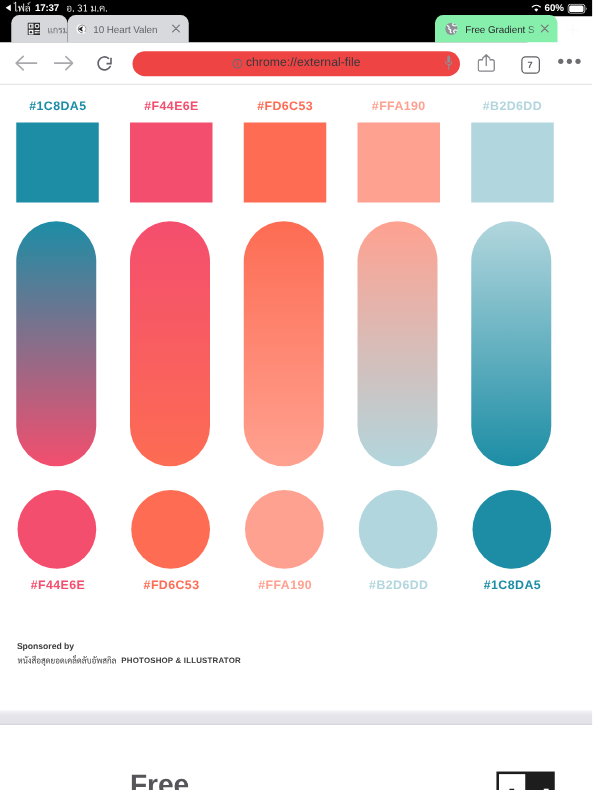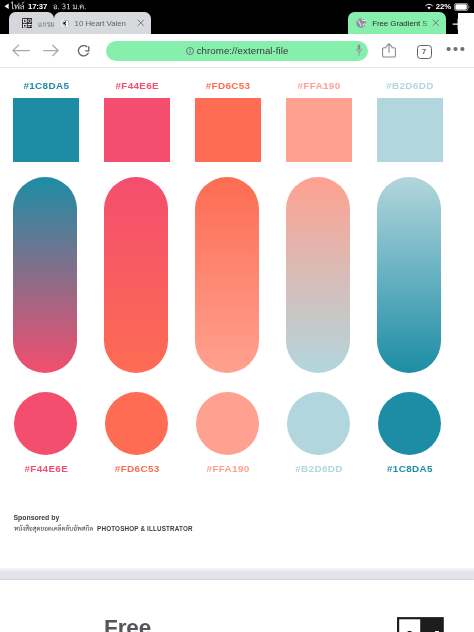--- a/index.html
+++ b/index.html
@@ -16,39 +16,39 @@
   .sb-time{position:absolute;left:28px;top:0;height:13px;display:flex;align-items:center;
            font-size:7.8px;font-weight:bold;letter-spacing:-.15px;color:#fff;}
   .sb-date{position:absolute;left:53px;top:0;height:13px;display:flex;align-items:center;}
   .sb-right{position:absolute;right:4.5px;top:0;height:13px;display:flex;align-items:center;}
   .sb-wifi{width:8px;height:7px;margin-right:3px;}
   .sb-pct{font-size:7.8px;font-weight:bold;letter-spacing:-.1px;color:#fff;margin-right:2.5px;}
   .sb-batt{width:16px;height:8px;}
   .thaisvg{display:block;}
 
   
-  .tabstrip{position:absolute;left:0;top:11px;width:422px;height:23px;background:#000;padding-left:36px;}
+  .tabstrip{position:absolute;left:0;top:11px;width:422px;height:23px;background:#000;}
   .tab{position:absolute;top:1.3px;height:21.7px;border-radius:6.5px 6.5px 0 0;
        display:flex;align-items:center;overflow:hidden;}
   .tab .fav{flex:0 0 auto;width:9.6px;height:9.6px;position:relative;}
   .tab .tt{flex:1 1 auto;margin-left:5.5px;font-size:7.9px;color:#65656b;white-space:nowrap;
            overflow:hidden;letter-spacing:-.05px;min-width:0;
            -webkit-mask-image:linear-gradient(90deg,#000 calc(100% - 11px),transparent);
            mask-image:linear-gradient(90deg,#000 calc(100% - 11px),transparent);}
   .tab .tt.nomask{-webkit-mask-image:none;mask-image:none;flex:0 0 auto;}
   .tab .cl{flex:0 0 auto;width:7.6px;height:7.6px;}
   .tab.active .tt{color:#2c2c30;}
   .plusbtn{position:absolute;width:13px;height:13px;top:5.5px;}
 
   
   .toolbar{position:absolute;left:0;top:34px;width:474px;height:34px;background:#fff;}
   .tb-sep{position:absolute;left:0;top:67.4px;width:474px;height:.6px;background:#e6e6e9;}
   .tbicon{position:absolute;}
   .omnibox{position:absolute;left:106px;top:6.5px;width:262px;height:20.3px;
-           background:#86efac;border-radius:10.2px;}
+           background:#ef4444;border-radius:10.2px;}
   .omni-inner{position:absolute;left:0;top:0;width:100%;height:20.3px;
               display:flex;align-items:center;justify-content:center;}
   .omni-text{font-size:9.7px;color:#38383c;letter-spacing:.06px;margin-left:3.2px;}
   .tabcount{position:absolute;left:416.5px;top:10.5px;width:13px;height:12.5px;
             border:1.3px solid #606065;border-radius:3.5px;
             display:flex;align-items:center;justify-content:center;}
   .tabcount span{font-size:7.4px;font-weight:bold;color:#606065;line-height:1;}
 
   
   .content{position:absolute;left:0;top:68px;width:474px;height:564px;background:#fff;padding-left:44px;}
@@ -92,21 +92,21 @@
     <div class="sb-date">
         <svg class="thaisvg" width="33.2" height="10.8" viewBox="0 -103 414.6 135" style="vertical-align:baseline;margin-top:0px">
           <path d="M51 -41V-13Q51 -6 46 -3Q40 1 30 1Q20 1 15 -3Q10 -6 10 -13V-29Q10 -34 13 -37Q16 -40 20 -40Q25 -40 28 -37Q31 -34 31 -30Q31 -25 28 -22Q25 -20 21 -20Q20 -20 18 -20V-14Q18 -10 21 -8Q25 -6 31 -6Q37 -6 40 -8Q43 -10 43 -14V-41Q43 -46 39 -49Q35 -52 28 -52Q22 -52 18 -49Q13 -46 12 -42H4Q5 -50 12 -54Q18 -59 29 -59Q39 -59 45 -54Q51 -49 51 -41ZM16 -30Q16 -28 18 -26Q19 -25 21 -25Q23 -25 24 -26Q26 -28 26 -30Q26 -32 24 -33Q23 -34 21 -34Q19 -34 18 -33Q16 -32 16 -30ZM65 -6Q65 -8 67 -10Q68 -12 71 -12Q74 -12 76 -10Q78 -8 78 -6Q78 -3 76 -1Q74 1 71 1Q68 1 67 -1Q65 -3 65 -6ZM113 -9 118 -15Q120 -11 125 -9Q130 -7 135 -7Q141 -7 145 -10Q149 -14 149 -20Q149 -26 144 -29Q139 -33 131 -33H127V-40H131Q138 -40 142 -44Q147 -48 147 -53Q147 -58 144 -61Q140 -63 135 -63Q130 -63 125 -61Q121 -59 118 -55L114 -61Q117 -66 123 -68Q129 -71 136 -71Q145 -71 150 -66Q156 -62 156 -54Q156 -48 152 -44Q149 -39 142 -37Q150 -35 154 -31Q158 -26 158 -19Q158 -13 156 -9Q153 -4 147 -2Q142 1 135 1Q128 1 122 -2Q116 -4 113 -9ZM176 -7H188V-59L174 -51V-60L191 -70H197V-7H209V0H176ZM296 -58V0H288Q284 -4 279 -7Q274 -10 269 -11Q269 -11 269 -10Q269 -5 266 -2Q263 1 258 1Q253 1 250 -2Q247 -5 247 -10Q247 -14 250 -17Q253 -20 258 -20Q259 -20 259 -20V-39Q258 -38 256 -38Q252 -38 249 -41Q246 -44 246 -48Q246 -53 249 -56Q252 -59 257 -59Q262 -59 265 -56Q268 -53 268 -48V-19Q273 -17 279 -14Q284 -12 288 -9V-58ZM256 -44Q258 -44 260 -45Q261 -46 261 -48Q261 -50 260 -52Q258 -53 256 -53Q254 -53 253 -52Q252 -50 252 -48Q252 -46 253 -45Q254 -44 256 -44ZM262 -10Q262 -12 261 -13Q260 -14 258 -14Q255 -14 254 -13Q253 -12 253 -10Q253 -8 254 -6Q255 -5 258 -5Q260 -5 261 -6Q262 -8 262 -10ZM310 -6Q310 -8 312 -10Q314 -12 316 -12Q319 -12 321 -10Q323 -8 323 -6Q323 -3 321 -1Q319 1 316 1Q314 1 312 -1Q310 -3 310 -6ZM382 -40V0H374V-39Q374 -45 369 -48Q365 -52 358 -52Q350 -52 346 -48Q342 -44 342 -37Q342 -35 342 -32Q343 -29 343 -28Q343 -26 344 -24Q345 -32 349 -36Q353 -41 358 -41Q362 -41 365 -38Q368 -36 368 -32Q368 -28 365 -25Q363 -23 359 -23Q356 -23 354 -24Q352 -25 351 -27Q349 -24 348 -19Q346 -14 346 -10V0H338V-14Q338 -16 337 -18Q337 -21 336 -24Q333 -33 333 -38Q333 -47 340 -53Q347 -59 358 -59Q369 -59 376 -53Q382 -48 382 -40ZM354 -32Q354 -30 355 -29Q357 -27 358 -27Q360 -27 362 -29Q363 -30 363 -32Q363 -34 362 -35Q360 -36 358 -36Q357 -36 355 -35Q354 -34 354 -32ZM396 -6Q396 -8 398 -10Q399 -12 402 -12Q405 -12 406 -10Q408 -8 408 -6Q408 -3 406 -1Q405 1 402 1Q399 1 398 -1Q396 -3 396 -6Z" fill="#f0f0f0"></path>
         </svg>
       </div>
     <div class="sb-right">
       <svg class="sb-wifi" viewBox="0 0 16 13">
         <path d="M8 12.4 L4.9 8.6 A4.7 4.7 0 0 1 11.1 8.6 Z" fill="#fff"></path>
         <path d="M1.4 4.6 A10 10 0 0 1 14.6 4.6" fill="none" stroke="#fff" stroke-width="1.9" stroke-linecap="round"></path>
       </svg>
-      <div class="sb-pct">22%</div>
+      <div class="sb-pct">60%</div>
       <svg class="sb-batt" viewBox="0 0 26 13">
         <rect x="0.6" y="0.6" width="22" height="11.8" rx="3.4" fill="none" stroke="#fff" stroke-width="1.1" opacity=".95"></rect>
         <rect x="2.2" y="2.2" width="18.6" height="8.6" rx="2.1" fill="#fff"></rect>
         <path d="M24.2 4.4 A3.3 3.3 0 0 1 24.2 8.6 Z" fill="#fff" opacity=".95"></path>
       </svg>
     </div>
   </div>
 
   <div class="tabstrip">
 

